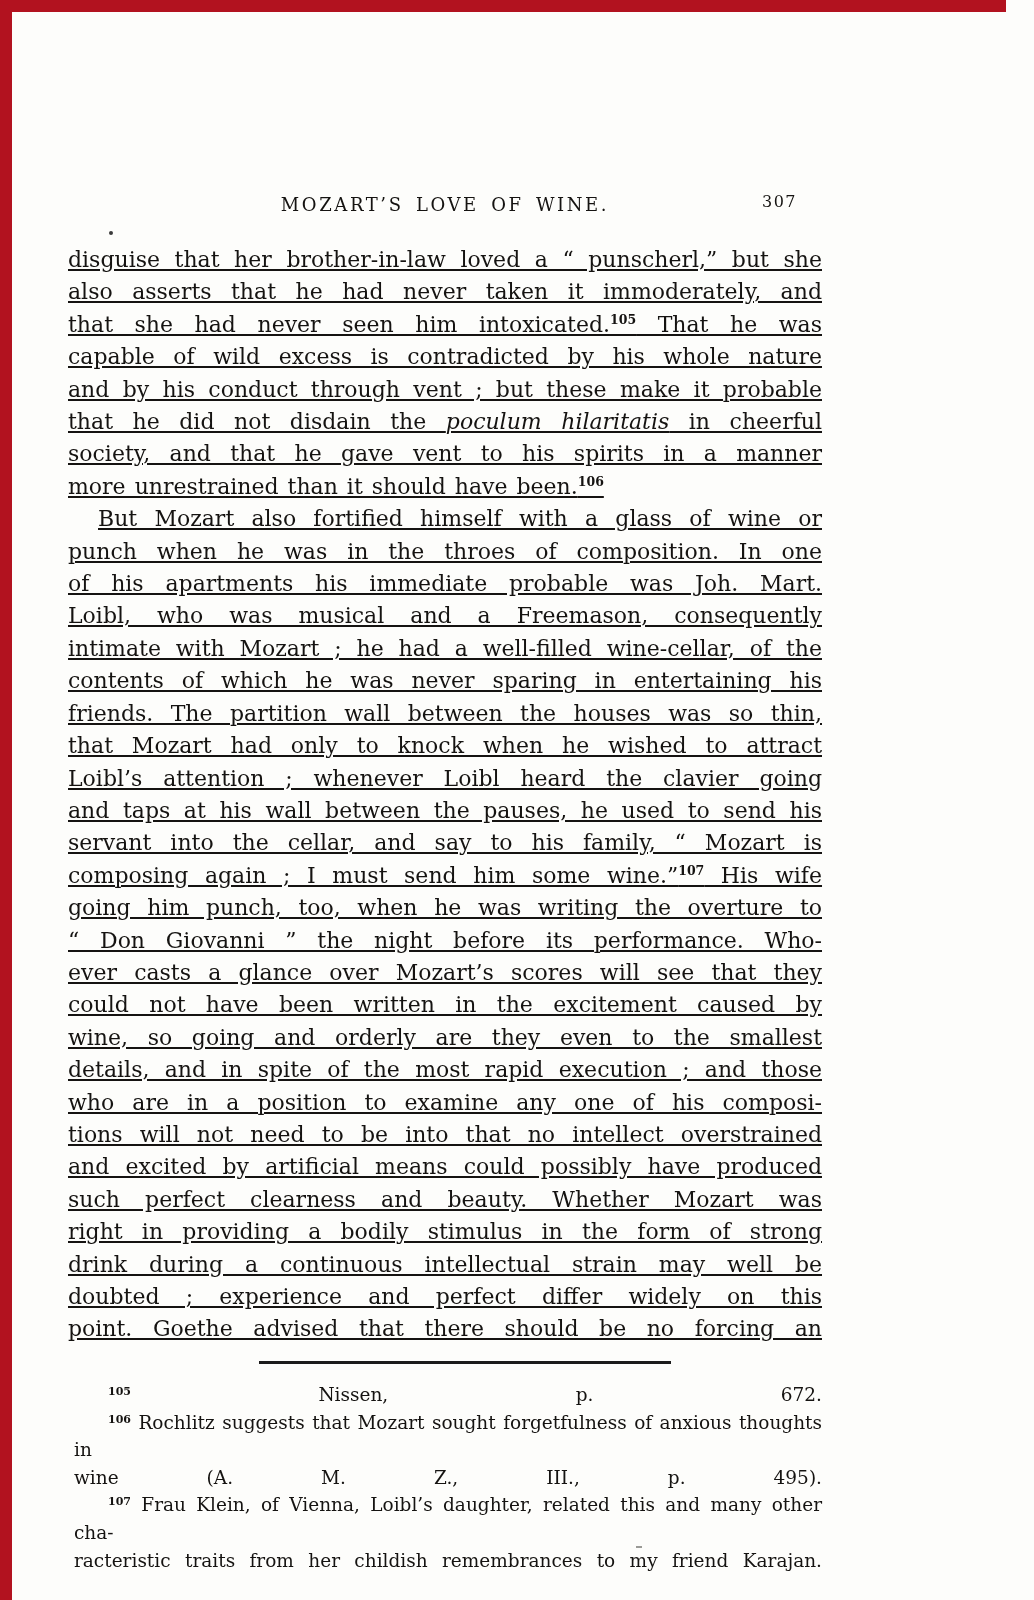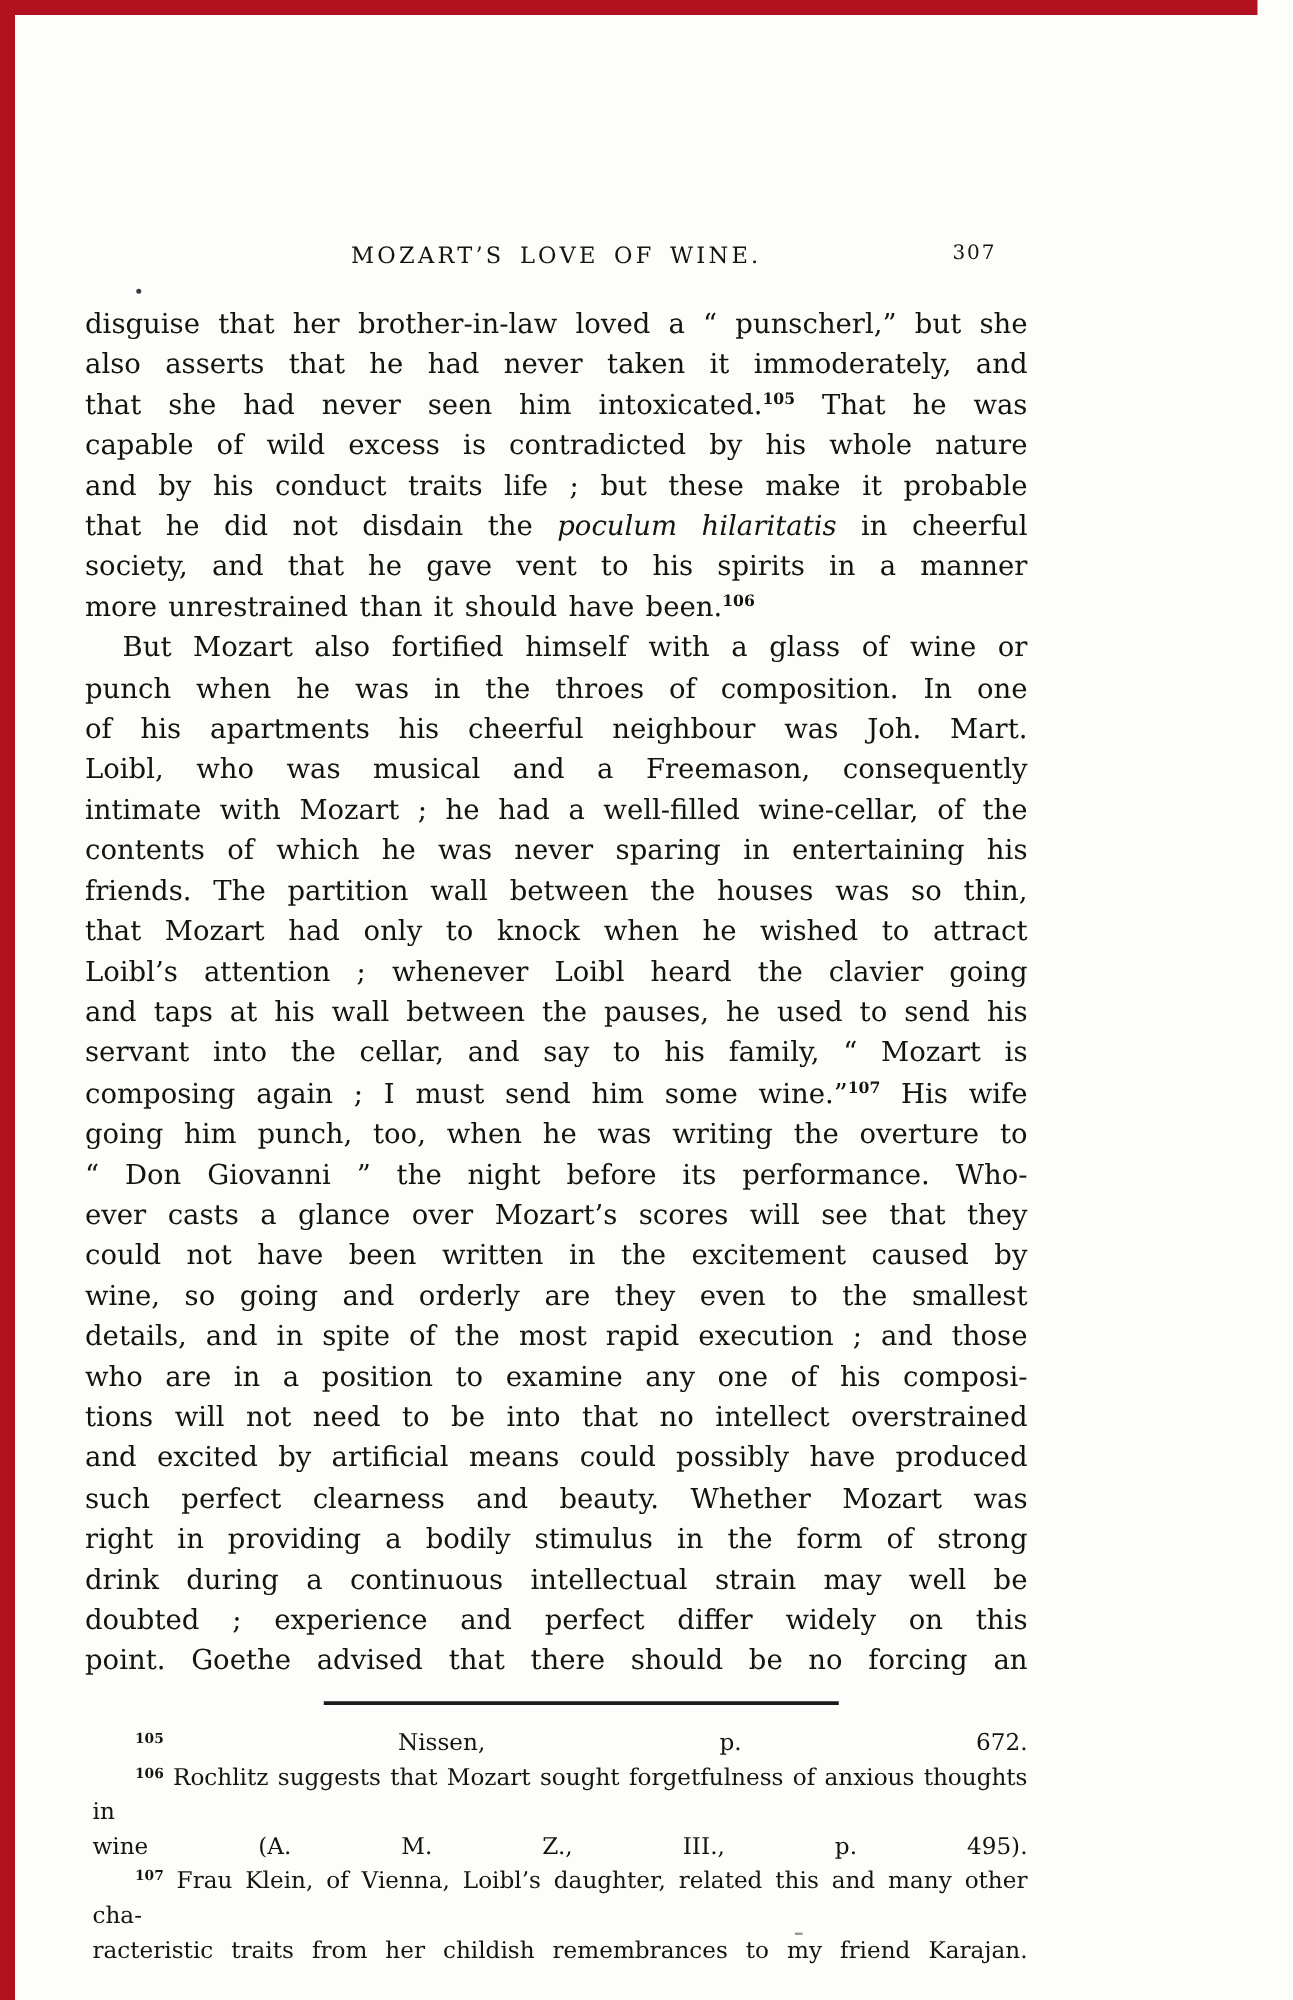--- a/index.html
+++ b/index.html
@@ -37,20 +37,21 @@
   .body-text {
     position: absolute; left: 68px; top: 244px; width: 754px;
   }
   .body-text .tline {
     font-size: 22px;
     line-height: 32.4px;
     word-spacing: 2px;
     text-align: justify;
     text-align-last: justify;
     white-space: normal;
+    text-decoration: underline;
   }
   .tline.left { text-align-last: left; }
   .body-text .tline.indent { text-indent: 30px; }
   .body-text sup {
     font-size: 12.5px; font-weight: bold;
     vertical-align: 8px; line-height: 0; letter-spacing: 0;
   }
   .footnote-rule {
     position: absolute; left: 259px; top: 1361px;
     width: 412px; height: 3px; background: #1b1b1b;
@@ -83,27 +84,27 @@
   <div class="page-number">307</div>
 </div>
 
 <div class="speck-1"></div>
 
 <div class="body-text">
     <div class="tline">disguise that her brother-in-law loved a “ punscherl,” but she</div>
     <div class="tline">also asserts that he had never taken it immoderately, and</div>
     <div class="tline">that she had never seen him intoxicated.<sup>105</sup>  That he was</div>
     <div class="tline">capable of wild excess is contradicted by his whole nature</div>
-    <div class="tline">and by his conduct traits life ; but these make it probable</div>
+    <div class="tline">and by his conduct through vent ; but these make it probable</div>
     <div class="tline">that he did not disdain the <i>poculum hilaritatis</i> in cheerful</div>
     <div class="tline">society, and that he gave vent to his spirits in a manner</div>
     <div class="tline left">more unrestrained than it should have been.<sup>106</sup></div>
     <div class="tline indent">But Mozart also fortified himself with a glass of wine or</div>
     <div class="tline">punch when he was in the throes of composition.  In one</div>
-    <div class="tline">of his apartments his cheerful neighbour was Joh. Mart.</div>
+    <div class="tline">of his apartments his immediate probable was Joh. Mart.</div>
     <div class="tline">Loibl, who was musical and a Freemason, consequently</div>
     <div class="tline">intimate with Mozart ; he had a well-filled wine-cellar, of the</div>
     <div class="tline">contents of which he was never sparing in entertaining his</div>
     <div class="tline">friends.  The partition wall between the houses was so thin,</div>
     <div class="tline">that Mozart had only to knock when he wished to attract</div>
     <div class="tline">Loibl’s attention ; whenever Loibl heard the clavier going</div>
     <div class="tline">and taps at his wall between the pauses, he used to send his</div>
     <div class="tline">servant into the cellar, and say to his family, “ Mozart is</div>
     <div class="tline">composing again ; I must send him some wine.”<sup>107</sup>  His wife</div>
     <div class="tline">going him punch, too, when he was writing the overture to</div>

